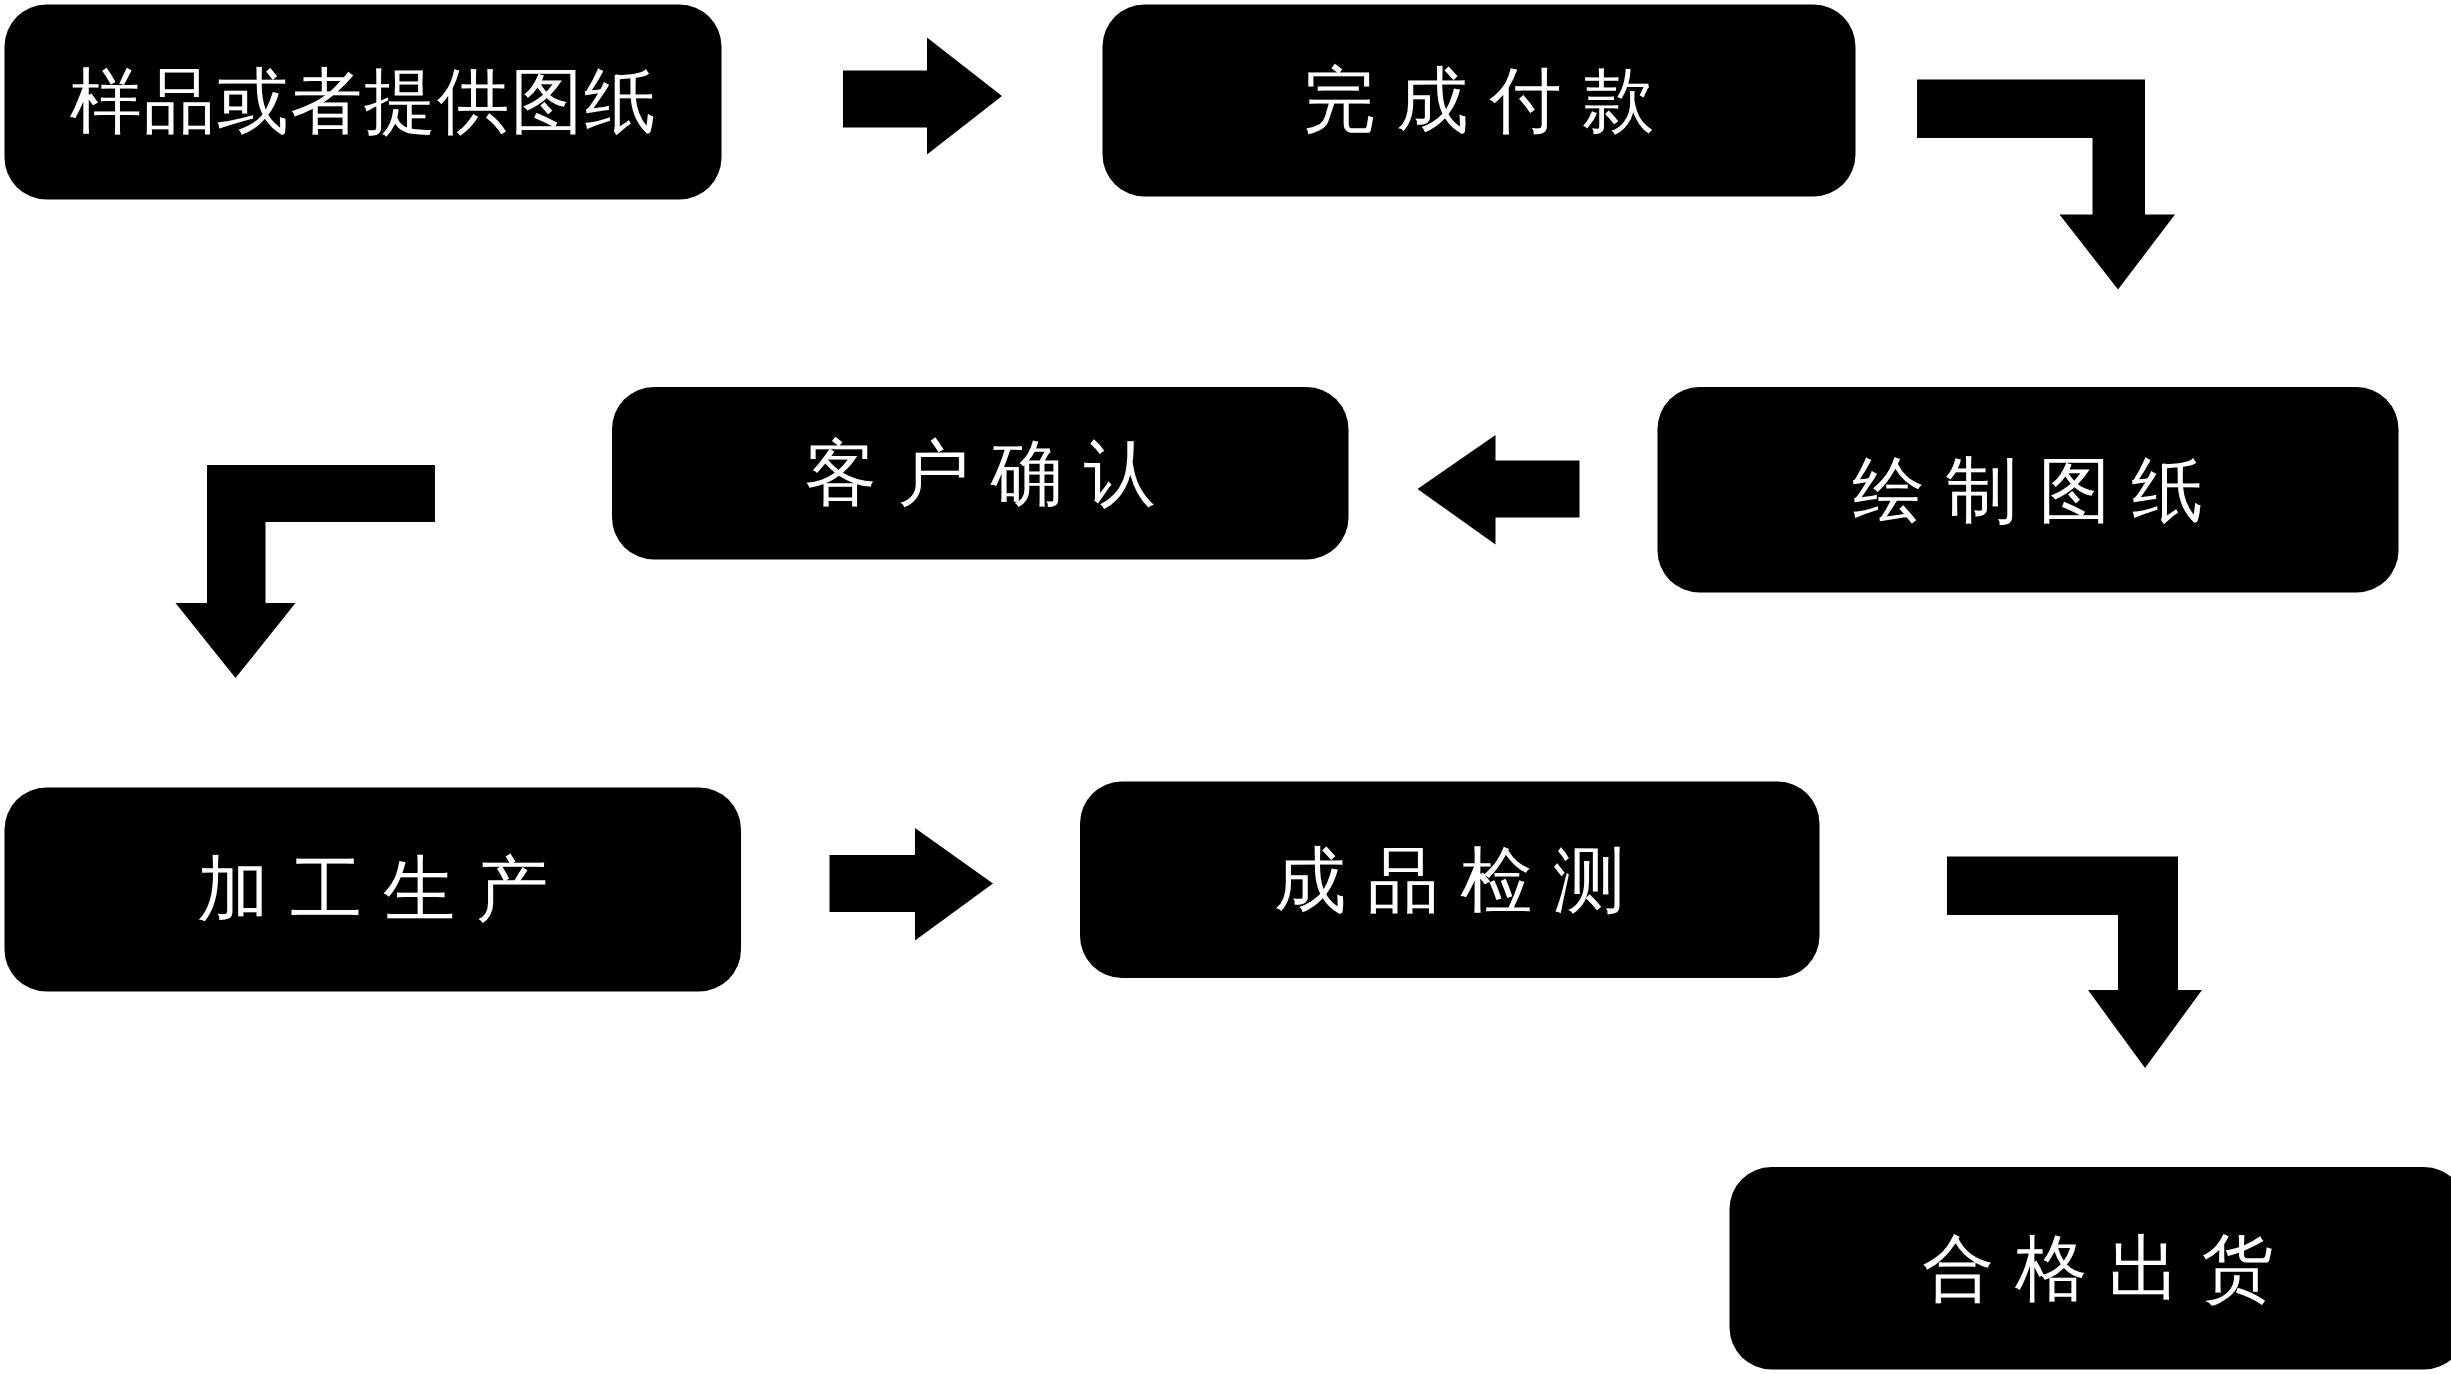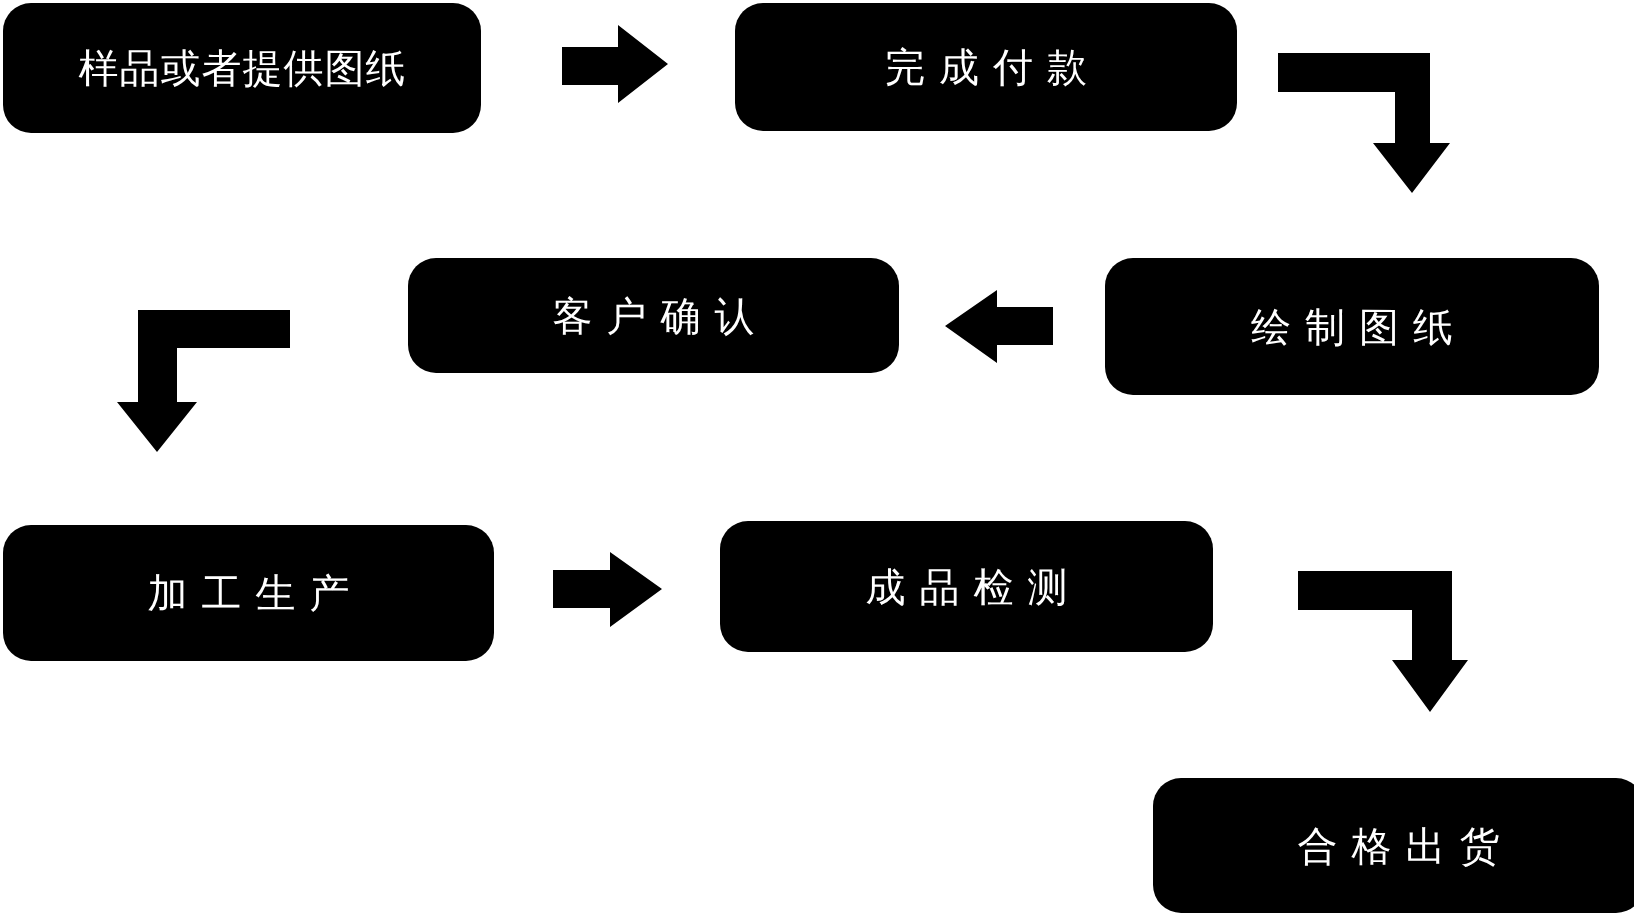--- a/index.html
+++ b/index.html
@@ -16,21 +16,21 @@
     overflow: hidden;
   }
   .node {
     position: absolute;
     background: var(--node-fill, #000000);
     color: var(--node-text, #ffffff);
     border-radius: 28px;
     display: flex;
     align-items: center;
     justify-content: center;
-    font-size: 40px;
+    font-size: 48px;
     line-height: 1;
     white-space: nowrap;
   }
   
   .node.spaced {
     letter-spacing: 14px;
     padding-left: 14px;
   }
   .node.tight {
     letter-spacing: 1px;

